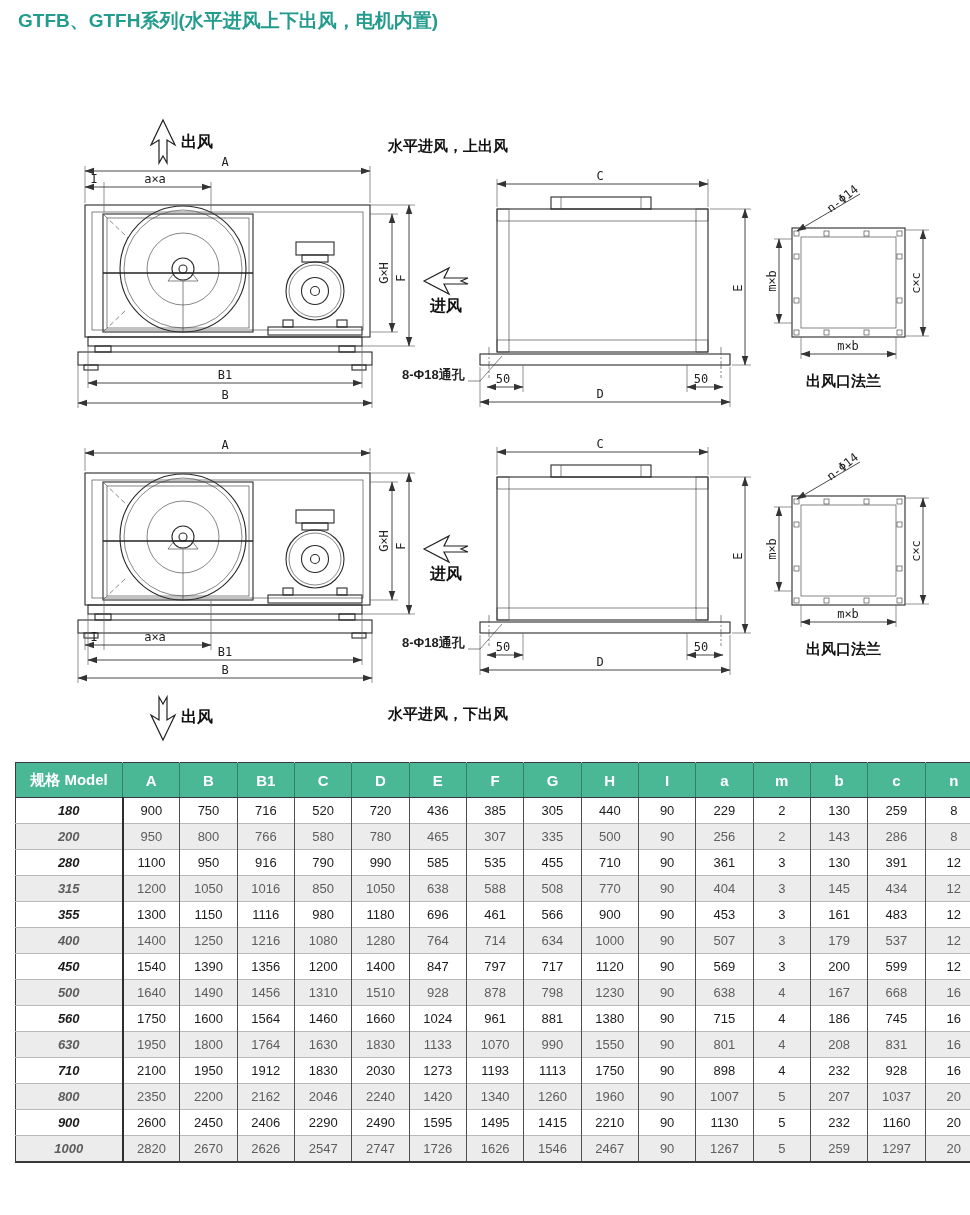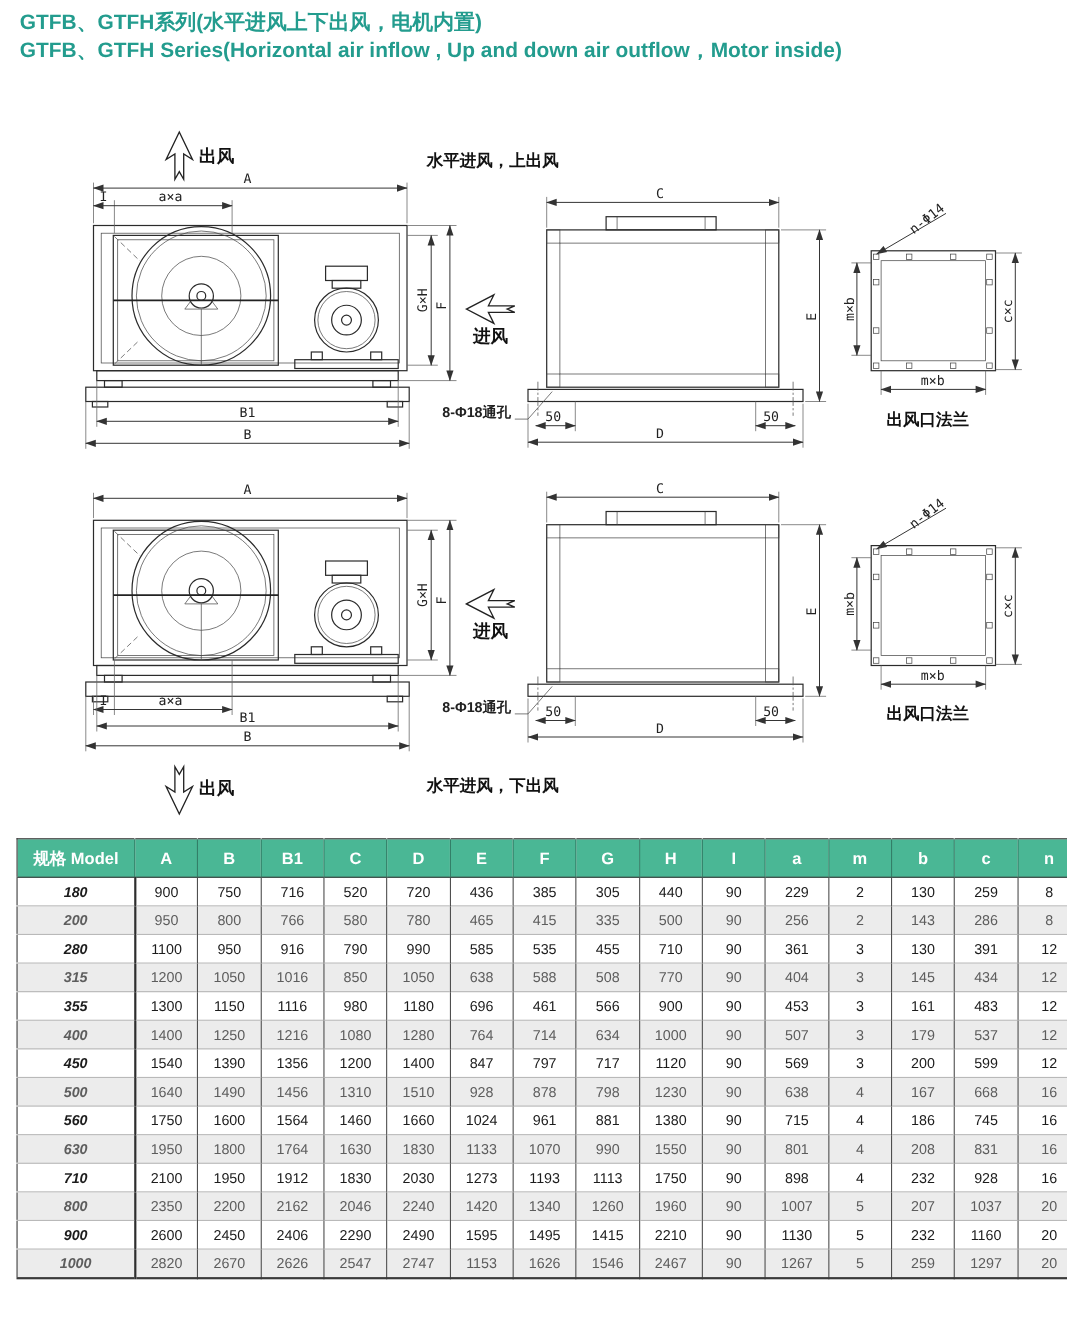--- a/index.html
+++ b/index.html
@@ -35,21 +35,20 @@
   .spec-table td:first-child { font-weight:bold; border-left:none; border-right:2px solid #2e2e2e;font-style:italic; }
   .spec-table tr.alt td { background:#ececec; color:#5d5d5d; }
 </style>
 </head>
 <body>
 
 <div class="page">
 
   <div class="title">
     <div>GTFB、GTFH系列(水平进风上下出风，电机内置)</div>
-    <div>GTFB、GTFH Series(Horizontal air inflow , Up and down air outflow，Motor inside)</div>
   </div>
 
   <svg class="drawing" width="970" height="760" viewBox="0 0 970 760">
     <defs>
       <marker id="arr" viewBox="0 0 10 8" refX="9.5" refY="4" markerWidth="11" markerHeight="8.5" orient="auto-start-reverse">
         <path d="M0,0.6 L10,4 L0,7.4 Z" fill="#333"></path>
       </marker>
     </defs>
 
     <g>
@@ -392,21 +391,21 @@
           <td>8</td>
         </tr>
         <tr class="alt">
           <td>200</td>
           <td>950</td>
           <td>800</td>
           <td>766</td>
           <td>580</td>
           <td>780</td>
           <td>465</td>
-          <td>415</td>
+          <td>307</td>
           <td>335</td>
           <td>500</td>
           <td>90</td>
           <td>256</td>
           <td>2</td>
           <td>143</td>
           <td>286</td>
           <td>8</td>
         </tr>
         <tr>
@@ -607,21 +606,21 @@
           <td>1160</td>
           <td>20</td>
         </tr>
         <tr class="alt">
           <td>1000</td>
           <td>2820</td>
           <td>2670</td>
           <td>2626</td>
           <td>2547</td>
           <td>2747</td>
-          <td>1153</td>
+          <td>1726</td>
           <td>1626</td>
           <td>1546</td>
           <td>2467</td>
           <td>90</td>
           <td>1267</td>
           <td>5</td>
           <td>259</td>
           <td>1297</td>
           <td>20</td>
         </tr>

